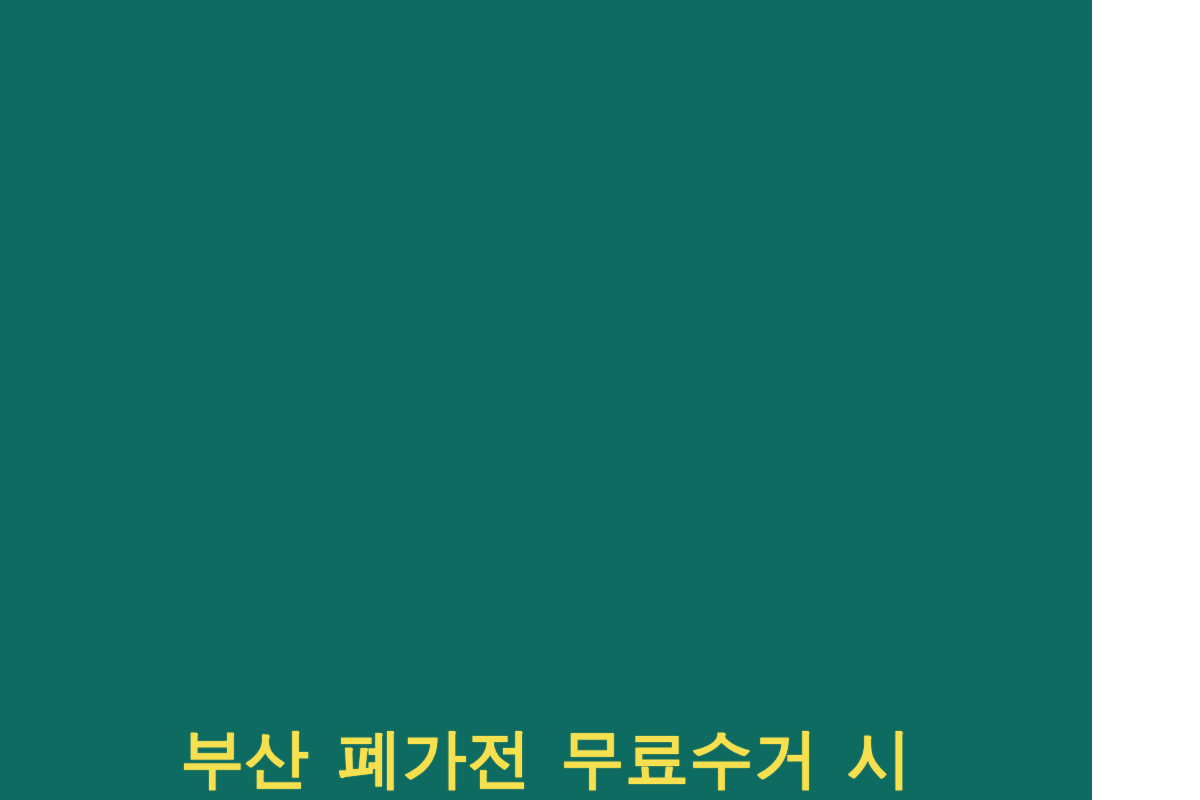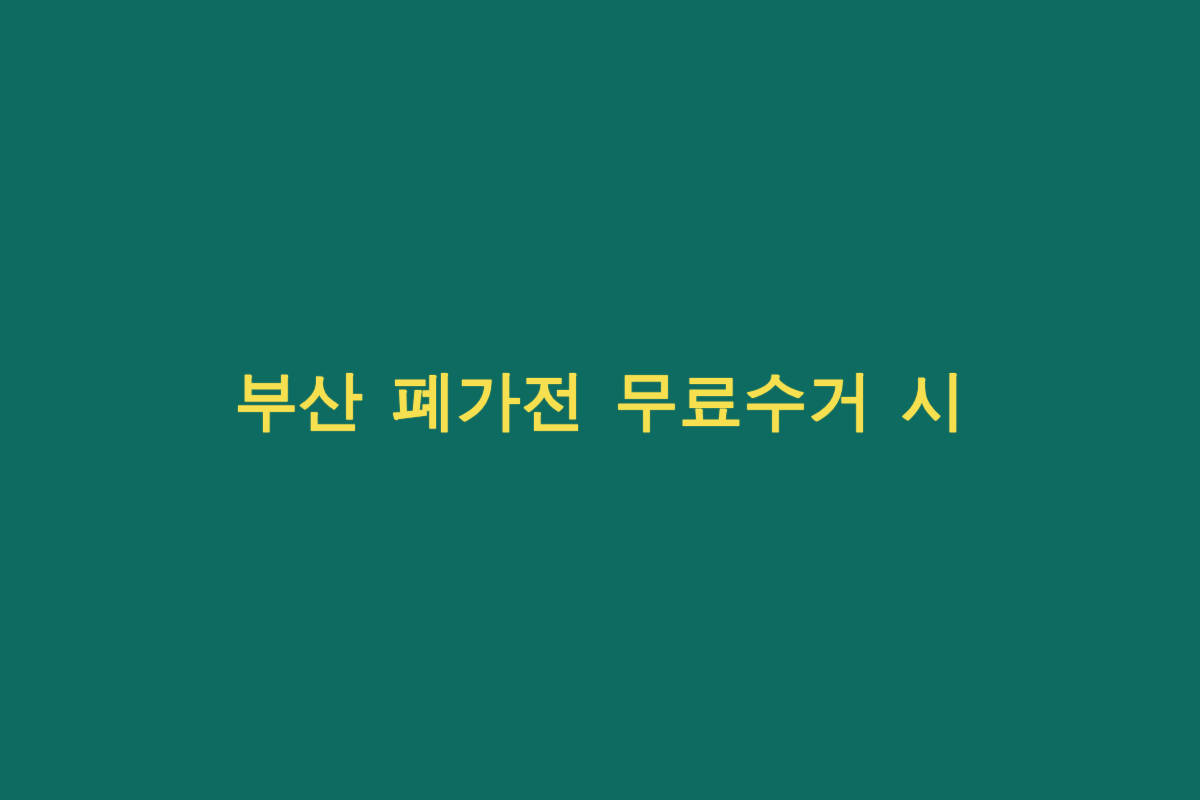--- a/index.html
+++ b/index.html
@@ -11,25 +11,25 @@
   body {
     width: 1200px;
     height: 800px;
     overflow: hidden;
     font-family: "Liberation Sans", "DejaVu Sans", sans-serif;
   }
 
   #thumbnail-canvas {
     position: relative;
     box-sizing: border-box;
-    width: 1200px;
+    width: 1092px;
     height: 800px;
     background-color: #0E6B61;
     display: flex;
-    align-items: center;
+    align-items: flex-end;
     justify-content: center;
   }
 
   #headline {
     width: 1100px;
     margin: 0;
     padding: 0;
     text-align: center;
     color: #F7E04F;
     font-family: "DejaVu Sans", "Liberation Sans", sans-serif;

